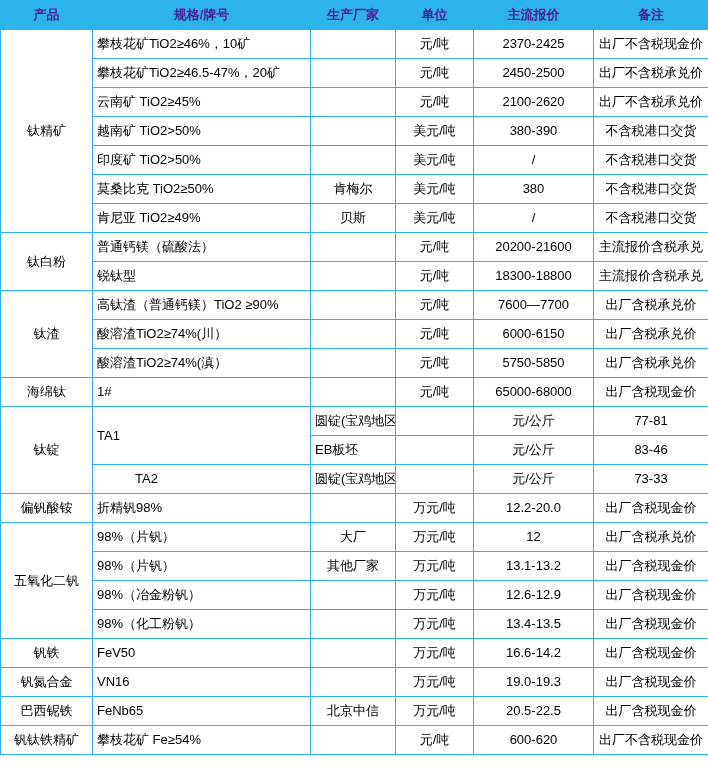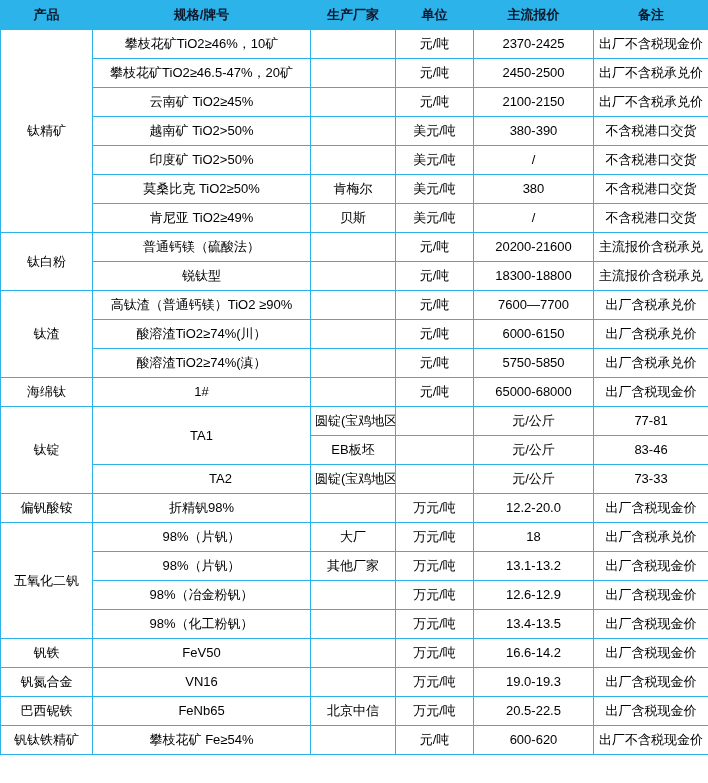--- a/index.html
+++ b/index.html
@@ -25,28 +25,28 @@
     font-size: 13px;
     line-height: 1.2;
     padding: 0 4px;
     height: 29px;
     box-sizing: border-box;
     overflow: hidden;
     white-space: nowrap;
   }
   thead th {
     background: #2bb3ea;
-    color: #0f172a;
+    color: #4c1d95;
     font-weight: bold;
     text-align: center;
     font-size: 14px;
     height: 30px;
   }
   td.c { text-align: center; }
-  td.l { text-align: center; }
+  td.l { text-align: left; }
   .col-a { width: 92px; }
   .col-b { width: 218px; }
   .col-c { width: 85px; }
   .col-d { width: 78px; }
   .col-e { width: 120px; }
   .col-f { width: 115px; }
   .cat { text-align: center; font-size: 14px; margin-top: 31px; }
 </style>
 </head>
 <body>
@@ -83,21 +83,21 @@
         <td class="l" colspan="1">攀枝花矿TiO2≥46.5-47%，20矿</td>
         <td class="c"></td>
         <td class="c">元/吨</td>
         <td class="c">2450-2500</td>
         <td class="c">出厂不含税承兑价</td>
       </tr>
       <tr>
         <td class="l" colspan="1">云南矿 TiO2≥45%</td>
         <td class="c"></td>
         <td class="c">元/吨</td>
-        <td class="c">2100-2150</td>
+        <td class="c">2100-2620</td>
         <td class="c">出厂不含税承兑价</td>
       </tr>
       <tr>
         <td class="l" colspan="1">越南矿 TiO2&gt;50%</td>
         <td class="c"></td>
         <td class="c">美元/吨</td>
         <td class="c">380-390</td>
         <td class="c">不含税港口交货</td>
       </tr>
       <tr>
@@ -196,21 +196,21 @@
         <td class="c"></td>
         <td class="c">万元/吨</td>
         <td class="c">12.2-20.0</td>
         <td class="c">出厂含税现金价</td>
       </tr>
       <tr>
         <td class="cat" rowspan="4">五氧化二钒</td>
         <td class="l" colspan="1">98%（片钒）</td>
         <td class="c">大厂</td>
         <td class="c">万元/吨</td>
-        <td class="c">18</td>
+        <td class="c">12</td>
         <td class="c">出厂含税承兑价</td>
       </tr>
       <tr>
         <td class="l" colspan="1">98%（片钒）</td>
         <td class="c">其他厂家</td>
         <td class="c">万元/吨</td>
         <td class="c">13.1-13.2</td>
         <td class="c">出厂含税现金价</td>
       </tr>
       <tr>

